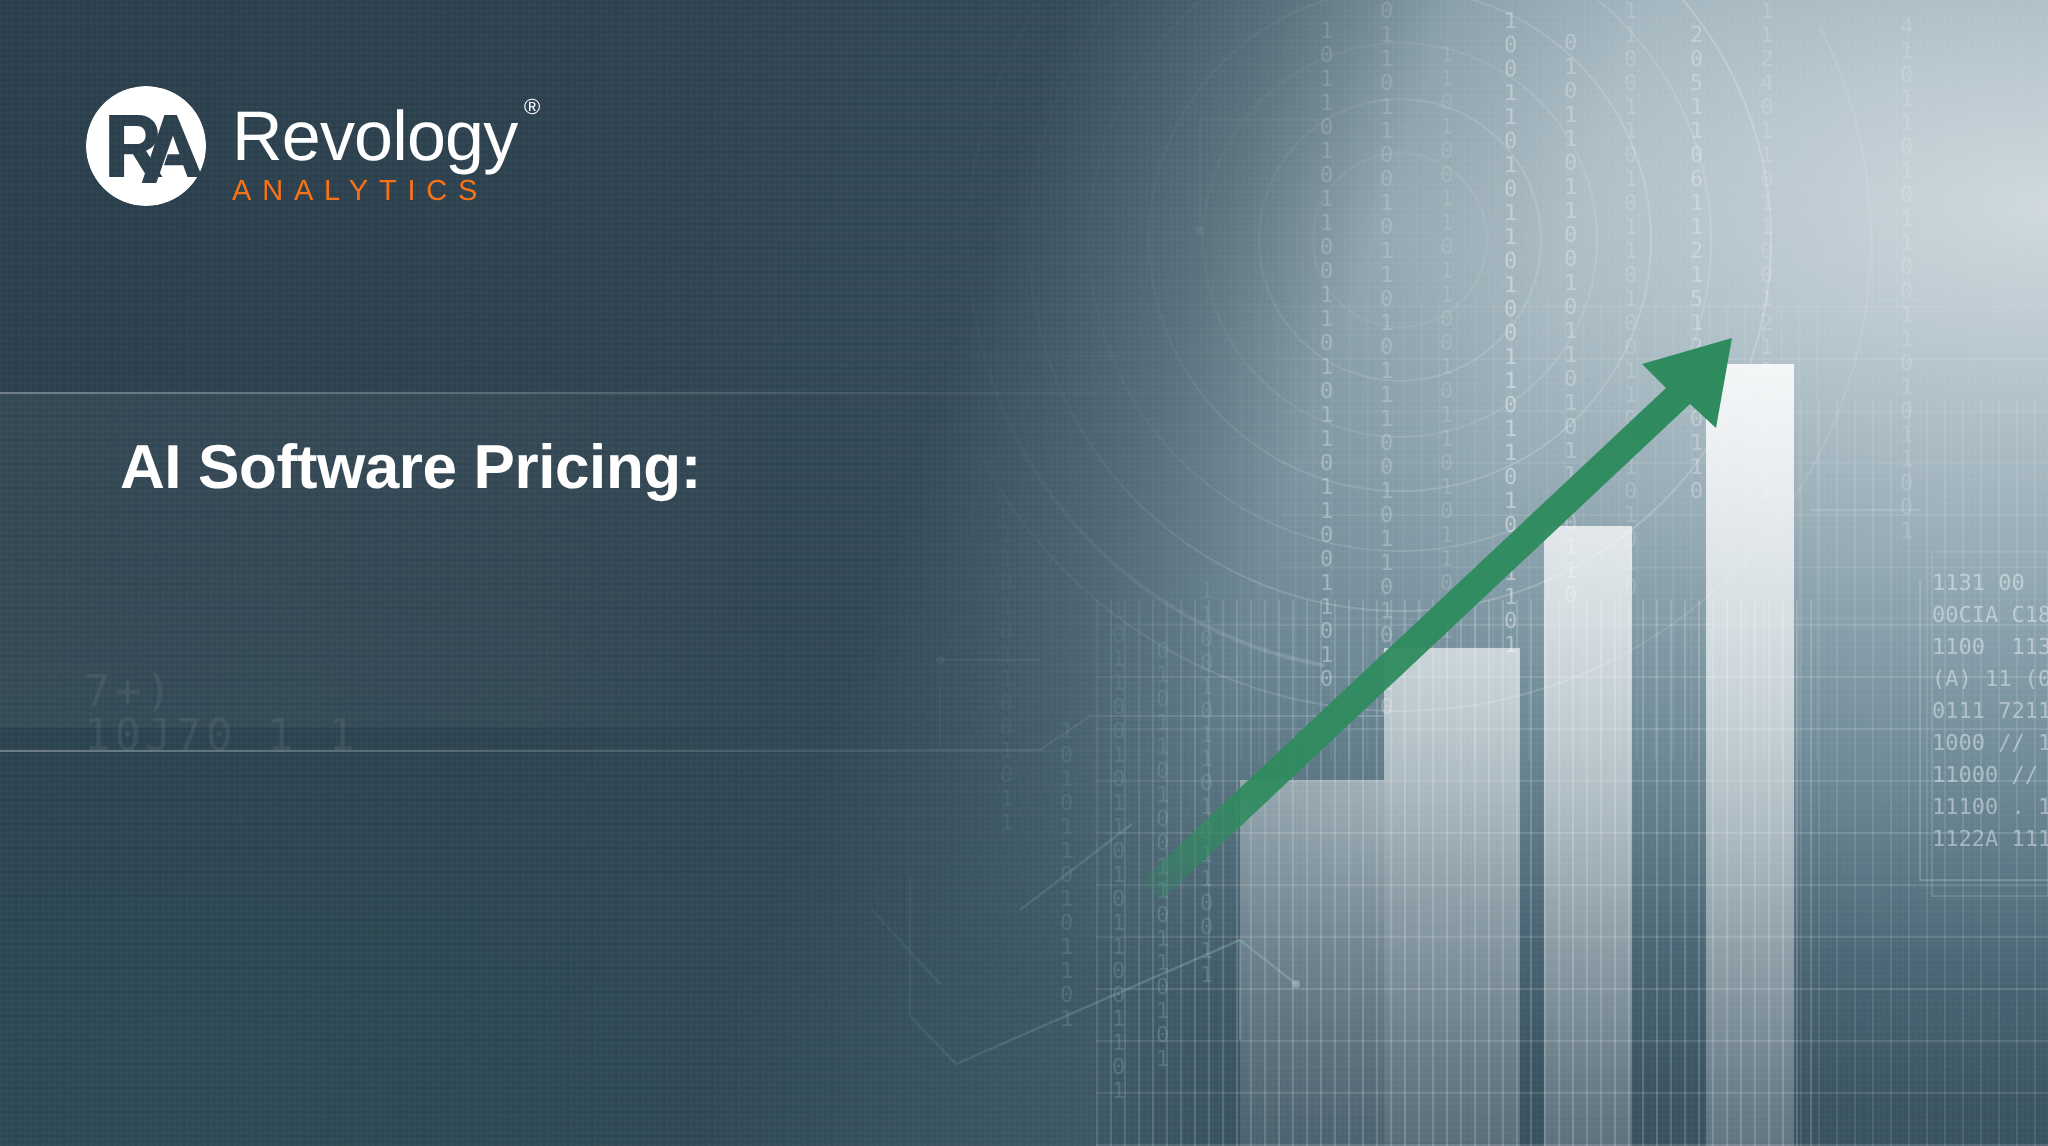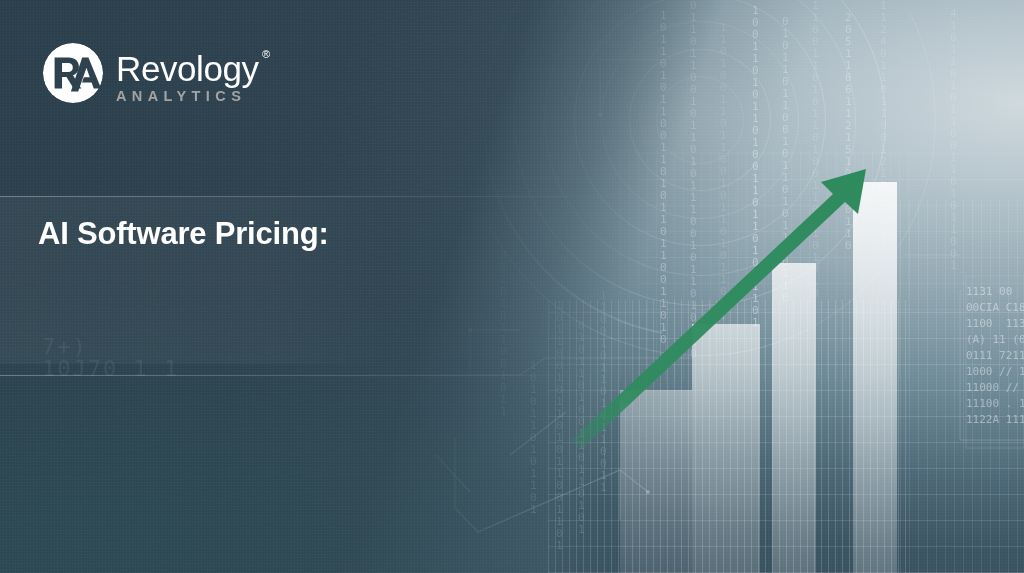--- a/index.html
+++ b/index.html
@@ -172,32 +172,32 @@
   }
   .logo-reg {
     position: absolute;
     top: -2px;
     right: -11px;
     font-size: 11px;
     line-height: 11px;
     color: #ffffff;
   }
   .logo-sub {
-    color: #a3a3a3;
+    color: #f97316;
     font-size: 14.5px;
     line-height: 16px;
     letter-spacing: 5.4px;
-    font-weight: 700;
+    font-weight: 400;
     margin-top: 1px;
   }
 
   
   .headline {
     position: absolute;
-    left: 38px;
+    left: 60px;
     top: 214px;
     width: 560px;
     color: #ffffff;
   }
   .headline .t1 {
     font-size: 31px;
     line-height: 40px;
     font-weight: 700;
     letter-spacing: -0.2px;
     margin-bottom: 9px;

